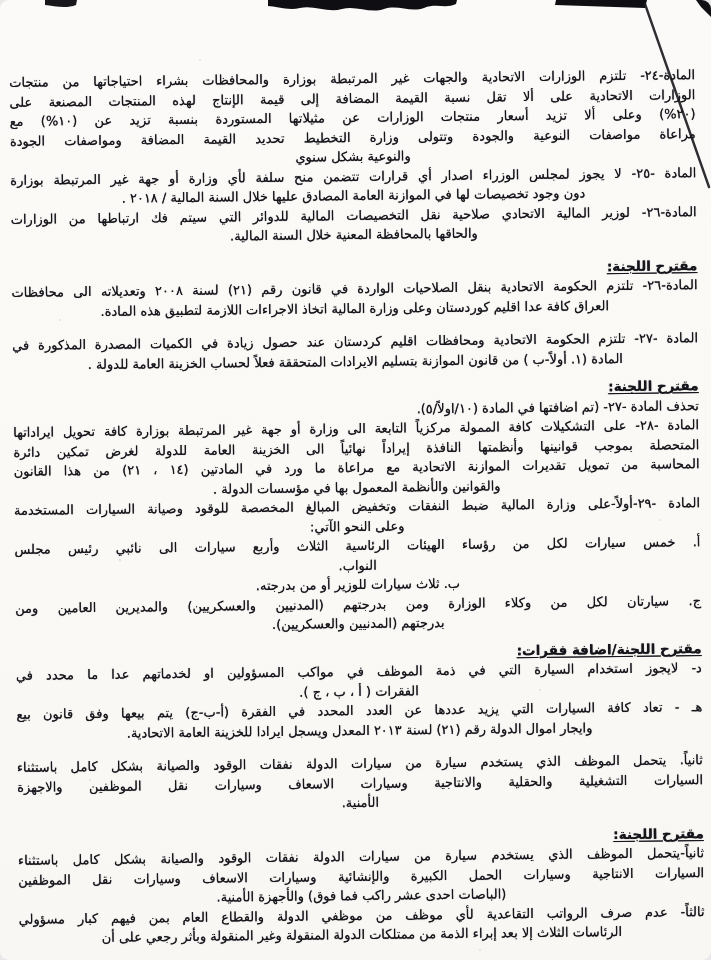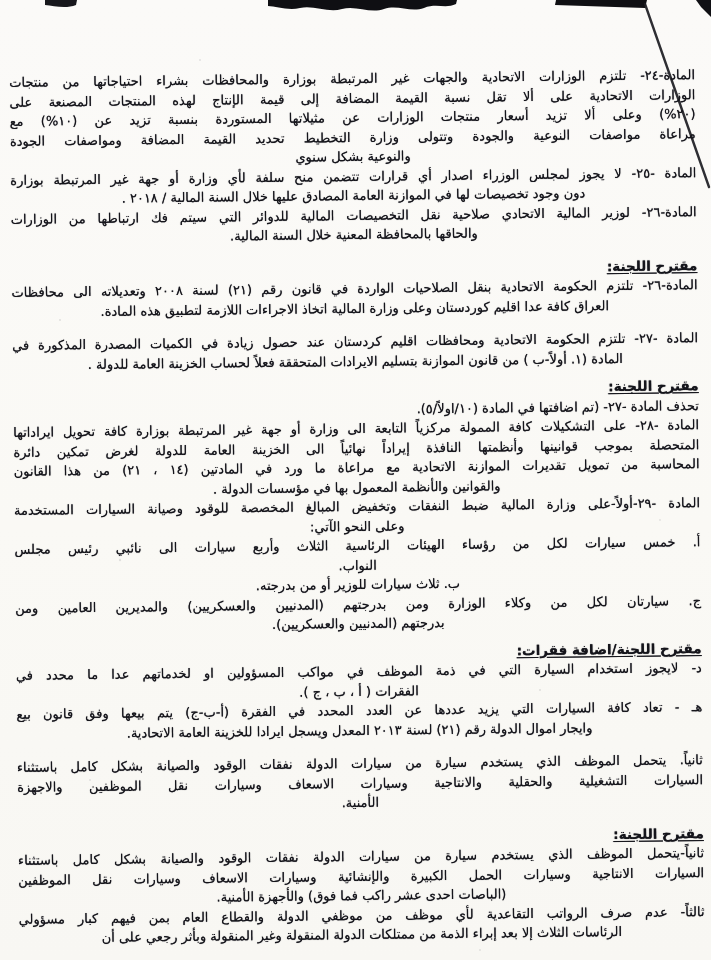--- a/index.html
+++ b/index.html
@@ -1,20 +1,21 @@
 <!DOCTYPE html>
 <html lang="ar"><head>
 <meta charset="utf-8">
 <style>
   html,body{margin:0;padding:0;}
   body{width:711px;height:960px;background:#e9e9e9;font-family:"DejaVu Sans",sans-serif;}
   .page{
     position:relative;width:711px;height:960px;overflow:hidden;
     background:linear-gradient(180deg,#fbfaf8 0%,#faf9f5 55%,#f8f7f3 100%);
     color:#15151b;
+    border-radius:9px;
   }
   .artifacts{position:absolute;top:0;left:0;pointer-events:none;}
   .speckles{position:absolute;top:0;left:0;pointer-events:none;}
   .content{
     position:absolute;top:69px;left:14px;right:11px;
     direction:rtl;
     transform:rotate(-0.65deg);
     transform-origin:50% 50%;
   }
   .para{margin:0;}

